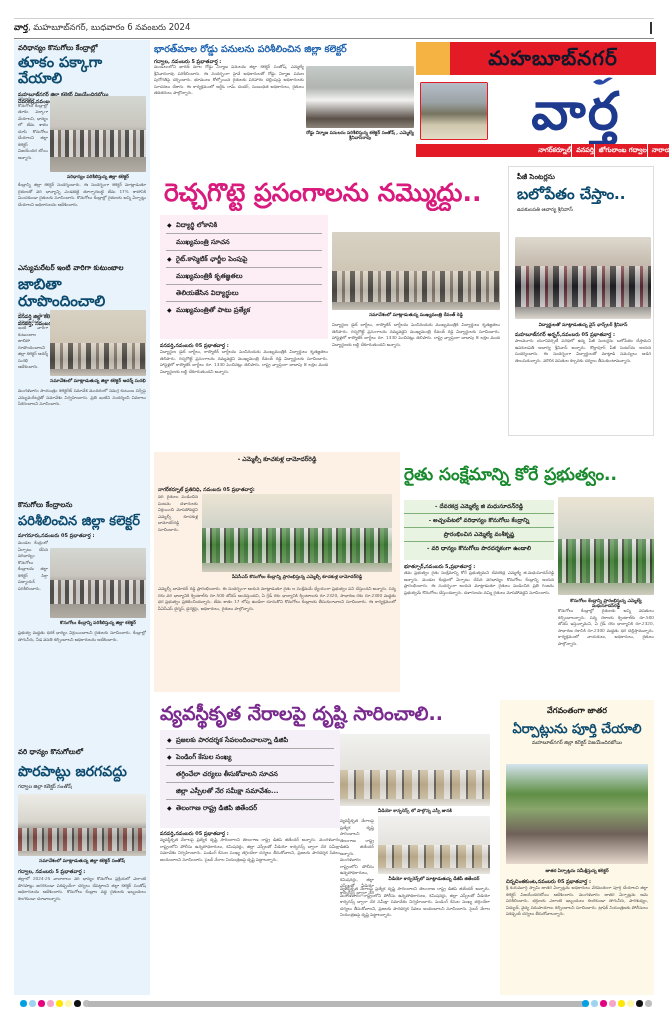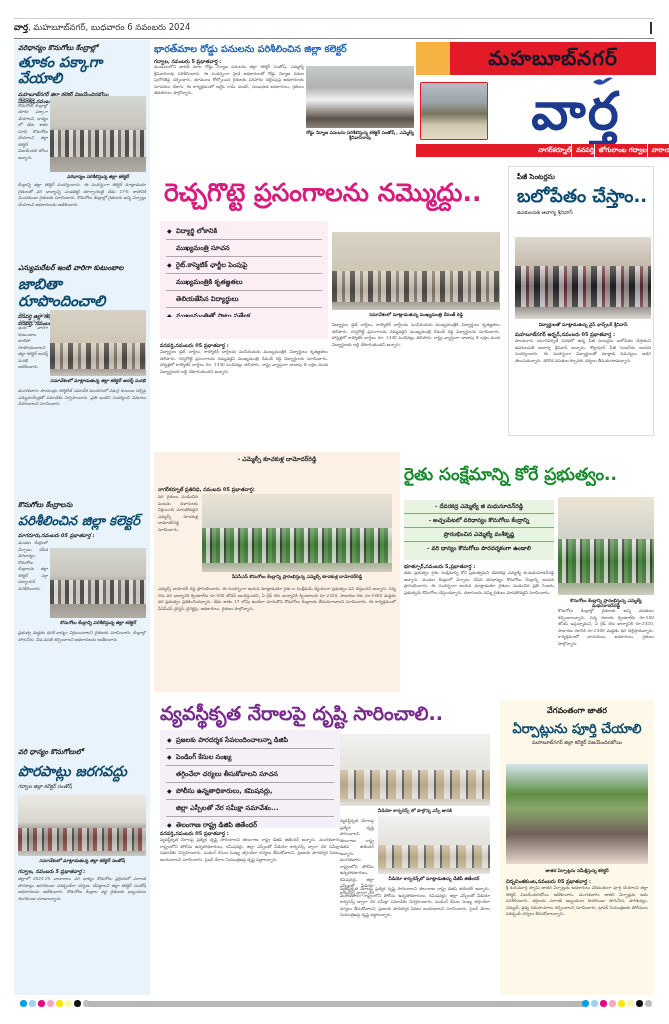--- a/index.html
+++ b/index.html
@@ -9,21 +9,21 @@
   .abs { position: absolute; }
 
   
   .topline { position: absolute; left: 14px; top: 18px; width: 640px; height: 1px; background: #cfcfcf; }
   .folio { position: absolute; left: 14px; top: 22px; width: 640px; height: 14px; font-size: 8.5px; color: #333; }
   .folio b { font-weight: bold; color: #111; }
   .folio-bar { position: absolute; right: 2px; top: 0; width: 2px; height: 12px; background: #333; }
   .headline-rule { position: absolute; left: 14px; top: 38px; width: 640px; height: 1px; background: #888; }
 
   
-  .col-left { position: absolute; left: 14px; top: 40px; width: 136px; height: 955px; background: #e8f3fb; font-style: italic; }
+  .col-left { position: absolute; left: 14px; top: 40px; width: 136px; height: 955px; background: #e8f3fb; }
   .blk { position: absolute; left: 4px; width: 128px; }
   .kicker { font-size: 7px; font-weight: bold; color: #1a1a1a; line-height: 1.2; }
   .hl-black { font-weight: bold; color: #0c4a6e; line-height: 1.1; }
   .byline { font-size: 5px; font-weight: bold; color: #222; line-height: 1.3; }
   .body-text { font-size: 4.2px; color: #555; line-height: 1.55; text-align: justify; }
   .caption { font-size: 4.5px; font-weight: bold; color: #222; text-align: center; line-height: 1.2; }
 
   .photo { position: absolute; border-radius: 1px; overflow: hidden; }
   .ph-crowd { background: linear-gradient(180deg, #d4d7d1 0%, #c8c5be 40%, #8a857d 60%, #b2ada5 100%); }
   .ph-crowd::after { content: ""; position: absolute; left: 0; right: 0; bottom: 20%; height: 35%;
@@ -156,40 +156,40 @@
   </div>
   <div class="mast-editions">
     <span>నాగర్‌కర్నూల్</span>
     <span>వనపర్తి</span>
     <span>జోగులాంబ గద్వాల</span>
     <span>నారాయణపేట</span>
   </div>
 </div>
 
 <div class="abs hl-magenta" style="left:164px;top:180px;width:340px;font-size:25px;">రెచ్చగొట్టె ప్రసంగాలను నమ్మొద్దు..</div>
-<div class="bg-pink" style="left:160px;top:221px;width:168px;height:102px;">
+<div class="bg-pink" style="left:160px;top:215px;width:168px;height:102px;">
   <ul class="bullet-list" style="padding:2px 6px;">
     <li><span class="dot">◆</span><span>విద్యార్థి లోకానికి</span></li>
     <li><span>ముఖ్యమంత్రి సూచన</span></li>
     <li><span class="dot">◆</span><span>రైట్.కాస్మెటిక్ ఛార్జీల పెంపుపై</span></li>
     <li><span>ముఖ్యమంత్రికి కృతజ్ఞతలు</span></li>
     <li><span>తెలియజేసిన విద్యార్థులు</span></li>
     <li><span class="dot">◆</span><span>ముఖ్యమంత్రితో పాటు ప్రత్యేక</span></li>
   </ul>
 </div>
 <div class="bg-pink" style="left:160px;top:317px;width:168px;height:22px;"></div>
 <div class="photo ph-meeting" style="left:332px;top:232px;width:168px;height:78px;"></div>
 <div class="caption abs" style="left:332px;top:312px;width:168px;">సమావేశంలో మాట్లాడుతున్న ముఖ్యమంత్రి రేవంత్ రెడ్డి</div>
 <div class="byline abs" style="left:160px;top:342px;width:168px;">వనపర్తి,నవంబరు 05 ప్రభాతవార్త :</div>
 <div class="body-text abs" style="left:160px;top:349px;width:168px;height:88px;overflow:hidden;">విద్యార్థుల డైట్ చార్జీలు, కాస్మొటిక్ చార్జీలను పెంచినందుకు ముఖ్యమంత్రికి విద్యార్థులు కృతజ్ఞతలు తెలిపారు. రెచ్చగొట్టే ప్రసంగాలను నమ్మవద్దని ముఖ్యమంత్రి రేవంత్ రెడ్డి విద్యార్థులకు సూచించారు. హాస్టళ్లలో కాస్మొటిక్ చార్జీలు రూ. 1330 పెంచినట్లు తెలిపారు. రాష్ట్ర వ్యాప్తంగా దాదాపు 8 లక్షల మంది విద్యార్థులకు లబ్ది చేకూరుతుందని అన్నారు.</div>
 <div class="body-text abs" style="left:332px;top:322px;width:168px;height:115px;overflow:hidden;">విద్యార్థుల డైట్ చార్జీలు, కాస్మొటిక్ చార్జీలను పెంచినందుకు ముఖ్యమంత్రికి విద్యార్థులు కృతజ్ఞతలు తెలిపారు. రెచ్చగొట్టే ప్రసంగాలను నమ్మవద్దని ముఖ్యమంత్రి రేవంత్ రెడ్డి విద్యార్థులకు సూచించారు. హాస్టళ్లలో కాస్మొటిక్ చార్జీలు రూ. 1330 పెంచినట్లు తెలిపారు. రాష్ట్ర వ్యాప్తంగా దాదాపు 8 లక్షల మంది విద్యార్థులకు లబ్ది చేకూరుతుందని అన్నారు.</div>
 
 <div class="abs" style="left:508px;top:166px;width:146px;height:270px;border:1px solid #ddd;">
   <div class="kicker" style="margin:6px 0 0 8px;">పీజీ సెంటర్లను</div>
-  <div class="hl-black" style="font-size:18px;margin:5px 0 0 8px;">బలోపేతం చేస్తాం..</div>
+  <div class="hl-black" style="font-size:15px;margin:5px 0 0 8px;">బలోపేతం చేస్తాం..</div>
   <div class="byline" style="margin:3px 0 0 8px;font-weight:normal;">ఉపకులపతి ఆచార్య శ్రీనివాస్</div>
   <div class="photo ph-girls" style="left:6px;top:70px;width:136px;height:82px;"></div>
   <div class="caption abs" style="left:6px;top:155px;width:136px;">విద్యార్థులతో మాట్లాడుతున్న వైస్ ఛాన్స్‌లర్ శ్రీనివాస్</div>
   <div class="byline abs" style="left:6px;top:164px;width:136px;">మహబూబ్‌నగర్ అర్బన్,నవంబరు 05 ప్రభాతవార్త :</div>
   <div class="body-text abs" style="left:6px;top:171px;width:136px;height:94px;overflow:hidden;">పాలమూరు యూనివర్సిటీ పరిధిలో ఉన్న పీజీ సెంటర్లను బలోపేతం చేస్తామని ఉపకులపతి ఆచార్య శ్రీనివాస్ అన్నారు. కొల్లాపూర్ పీజీ సెంటర్‌ను ఆయన సందర్శించారు. ఈ సందర్భంగా విద్యార్థులతో మాట్లాడి సమస్యలు అడిగి తెలుసుకున్నారు. మౌలిక వసతుల కల్పనకు చర్యలు తీసుకుంటామన్నారు.</div>
 </div>
 
 <div class="bg-peach" style="left:154px;top:452px;width:246px;height:240px;">
   <div class="byline" style="text-align:center;font-size:6px;margin-top:3px;">- ఎమ్మెల్సీ కూచకుళ్ల దామోదర్‌రెడ్డి</div>
   <div class="byline abs" style="left:4px;top:34px;width:240px;">నాగర్‌కర్నూల్ ప్రతినిధి, నవంబరు 05 ప్రభాతవార్త:</div>
@@ -211,21 +211,20 @@
 <div class="byline abs" style="left:404px;top:563px;width:150px;">భూత్పూర్,నవంబరు 5,ప్రభాతవార్త :</div>
 <div class="body-text abs" style="left:404px;top:570px;width:150px;height:124px;overflow:hidden;">తమ ప్రభుత్వం రైతు సంక్షేమాన్ని కోరే ప్రభుత్వమని దేవరకద్ర ఎమ్మెల్యే జి.మధుసూదన్‌రెడ్డి అన్నారు. మండల కేంద్రంలో ఏర్పాటు చేసిన వరిధాన్యం కొనుగోలు కేంద్రాన్ని ఆయన ప్రారంభించారు. ఈ సందర్భంగా ఆయన మాట్లాడుతూ రైతులు పండించిన ప్రతి గింజను ప్రభుత్వమే కొనుగోలు చేస్తుందన్నారు. దళారులను నమ్మి రైతులు మోసపోవద్దని సూచించారు.</div>
 <div class="body-text abs" style="left:558px;top:608px;width:96px;height:86px;overflow:hidden;">కొనుగోలు కేంద్రాల్లో రైతులకు అన్ని వసతులు కల్పించాలన్నారు. సన్న రకాలకు క్వింటాల్‌కు రూ.500 బోనస్ ఇస్తున్నామని, ఏ గ్రేడ్ రకం ధాన్యానికి రూ.2320, సాధారణ రకానికి రూ.2300 మద్దతు ధర చెల్లిస్తామన్నారు. కార్యక్రమంలో నాయకులు, అధికారులు, రైతులు పాల్గొన్నారు.</div>
 
 <div class="abs hl-purple" style="left:160px;top:704px;width:330px;font-size:19px;">వ్యవస్థీకృత నేరాలపై దృష్టి సారించాలి..</div>
 <div class="bg-lilac" style="left:160px;top:730px;width:180px;height:98px;">
   <ul class="bullet-list" style="padding:2px 6px;">
     <li><span class="dot">◆</span><span>ప్రజలకు పారదర్శక సేవలందించాలన్నా డిజిపి</span></li>
     <li><span class="dot">◆</span><span>పెండింగ్ కేసుల సంఖ్య</span></li>
     <li><span>తగ్గించేలా చర్యలు తీసుకోవాలని సూచన</span></li>
-    <li><span class="dot">◆</span><span>పోలీసు ఉన్నతాధికారులు, కమిషనర్లు,</span></li>
     <li><span>జిల్లా ఎస్పీలతో నేర సమీక్షా సమావేశం...</span></li>
     <li style="border-bottom:none;"><span class="dot">◆</span><span>తెలంగాణ రాష్ట్ర డిజిపి జితేందర్</span></li>
   </ul>
 </div>
 <div class="photo ph-police" style="left:340px;top:734px;width:150px;height:72px;"></div>
 <div class="caption abs" style="left:340px;top:808px;width:150px;">వీడియో కాన్ఫరెన్స్ లో పాల్గొన్న ఎస్పీ జానకి</div>
 <div class="byline abs" style="left:160px;top:830px;width:180px;">వనపర్తి,నవంబరు 05 ప్రభాతవార్త :</div>
 <div class="body-text abs" style="left:160px;top:837px;width:180px;height:155px;overflow:hidden;">వ్యవస్థీకృత నేరాలపై ప్రత్యేక దృష్టి సారించాలని తెలంగాణ రాష్ట్ర డిజిపి జితేందర్ అన్నారు. మంగళవారం రాష్ట్రంలోని పోలీసు ఉన్నతాధికారులు, కమిషనర్లు, జిల్లా ఎస్పీలతో వీడియో కాన్ఫరెన్స్ ద్వారా నేర సమీక్షా సమావేశం నిర్వహించారు. పెండింగ్ కేసుల సంఖ్య తగ్గించేలా చర్యలు తీసుకోవాలని, ప్రజలకు పారదర్శక సేవలు అందించాలని సూచించారు. సైబర్ నేరాల నియంత్రణపై దృష్టి పెట్టాలన్నారు.</div>
 <div class="body-text abs" style="left:340px;top:818px;width:34px;height:78px;overflow:hidden;">వ్యవస్థీకృత నేరాలపై ప్రత్యేక దృష్టి సారించాలని తెలంగాణ రాష్ట్ర డిజిపి జితేందర్ అన్నారు. మంగళవారం రాష్ట్రంలోని పోలీసు ఉన్నతాధికారులు, కమిషనర్లు, జిల్లా ఎస్పీలతో వీడియో కాన్ఫరెన్స్ ద్వారా నేర సమీక్షా సమావేశం నిర్వహించారు. పెండింగ్ కేసుల సంఖ్య తగ్గించేలా చర్యలు తీసుకోవాలని, ప్రజలకు పారదర్శక సేవలు అందించాలని సూచించారు. సైబర్ నేరాల నియంత్రణపై దృష్టి పెట్టాలన్నారు.</div>
 <div class="photo ph-police" style="left:378px;top:816px;width:112px;height:58px;"></div>

